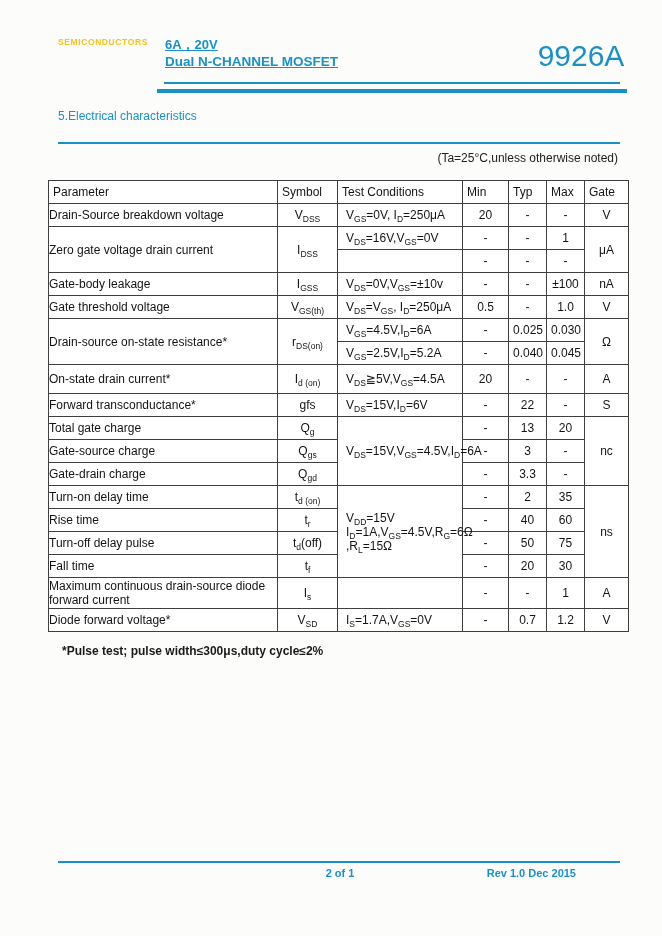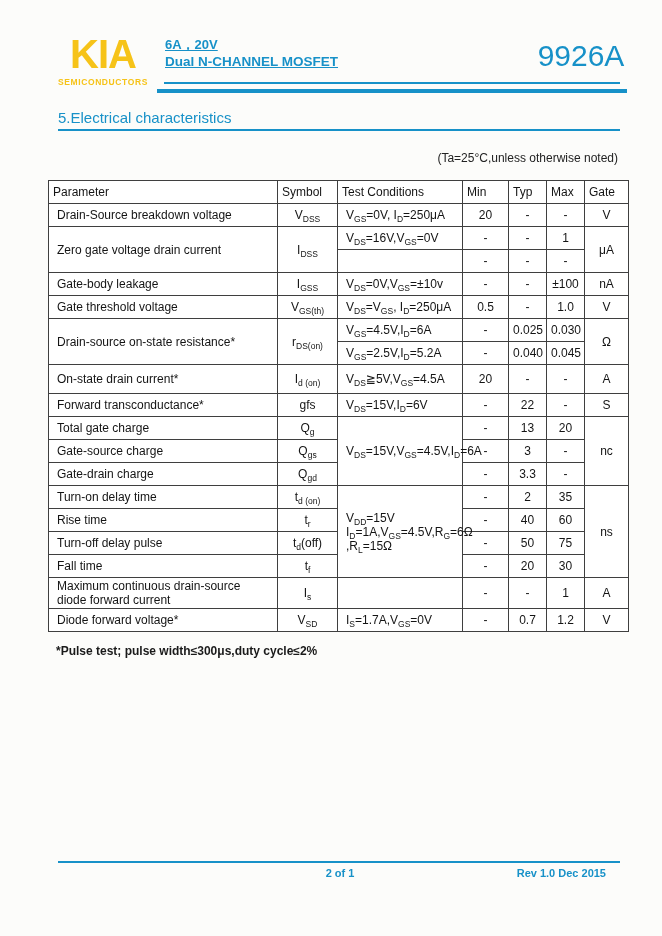--- a/index.html
+++ b/index.html
@@ -17,57 +17,56 @@
   .subtitle-box { left:165px; top:37px; color:var(--blue); font-weight:bold;text-decoration:underline; }
   .subtitle-rating { font-size:13px; line-height:16px; }
   .subtitle-device { font-size:13.5px; line-height:18px; }
   .part-number { left:521px; top:40px; width:120px; text-align:center; color:var(--blue); font-size:30px; line-height:32px; }
   .hdr-line-thin  { left:164px; top:82px; width:456px; height:2px; background:var(--blue); }
   .hdr-line-thick { left:157px; top:89px; width:470px; height:4px; background:var(--blue); }
 
   
   .section-title {
     left:58px; top:109px; width:562px;
-    color:var(--blue); font-size:15px; padding-bottom:3px;
+    color:var(--blue); font-size:12px; padding-bottom:19px;
     border-bottom:2px solid var(--blue);
   }
   .note-line { left:48px; top:151px; width:570px; text-align:right; font-size:12px; color:#222; }
 
   
   table.spec { border-collapse:collapse; table-layout:fixed; left:48px; top:180px; width:580px; position:absolute; background:#fff; }
   .spec col.c-param {width:229px;} .spec col.c-sym {width:60px;} .spec col.c-cond {width:125px;}
   .spec col.c-min {width:46px;} .spec col.c-typ {width:38px;} .spec col.c-max {width:38px;} .spec col.c-units {width:44px;}
   .spec th, .spec td {
     border:1px solid #3f3f3f; font-size:12px; font-weight:normal;
     padding:1px 4px; vertical-align:middle; color:#141414;
   }
   .spec tr { height:23px; }
   .spec tr.h29 { height:29px; }
   .spec tr.h31 { height:31px; }
   .spec th { text-align:left;border-radius:8px; }
-  td.param { text-align:left; padding-left:8px; }
+  td.param { text-align:left; padding-left:0; }
   td.sym   { text-align:center; }
   td.cond  { text-align:left; padding-left:8px; white-space:pre-line; }
   td.num   { text-align:center; }
   sub { font-size:8.5px; line-height:0; }
 
-  .footnote { left:56px; top:644px; font-size:12px; font-weight:bold; color:#1a1a1a; }
+  .footnote { left:62px; top:644px; font-size:12px; font-weight:bold; color:#1a1a1a; }
 
   
   .footer-line { left:58px; top:861px; width:562px; height:2px; background:var(--blue); }
   .footer-page { left:295px; top:867px; width:90px; text-align:center; font-size:11px; font-weight:bold; color:var(--blue); }
-  .footer-rev  { left:496px; top:867px; width:110px; text-align:right; font-size:11px; font-weight:bold; color:var(--blue); }
+  .footer-rev  { left:466px; top:867px; width:110px; text-align:right; font-size:11px; font-weight:bold; color:var(--blue); }
 
   :root { --blue:#1791c8; --yellow:#f6c318; }
 </style>
 </head>
 <body>
 
 <div class="abs logo-box">
-  <div class="logo-main">KIA</div>
   <div class="logo-sub">SEMICONDUCTORS</div>
 </div>
 <div class="abs subtitle-box">
   <div class="subtitle-rating">6A，20V</div>
   <div class="subtitle-device">Dual N-CHANNEL MOSFET</div>
 </div>
 <div class="abs part-number">9926A</div>
 <div class="abs hdr-line-thin"></div>
 <div class="abs hdr-line-thick"></div>
 

